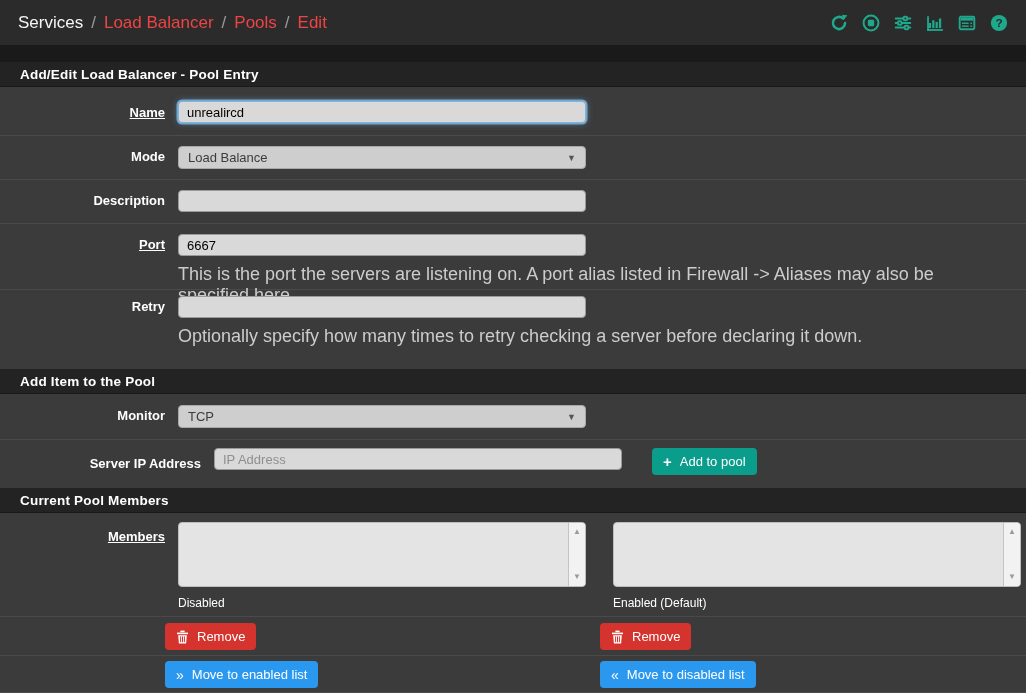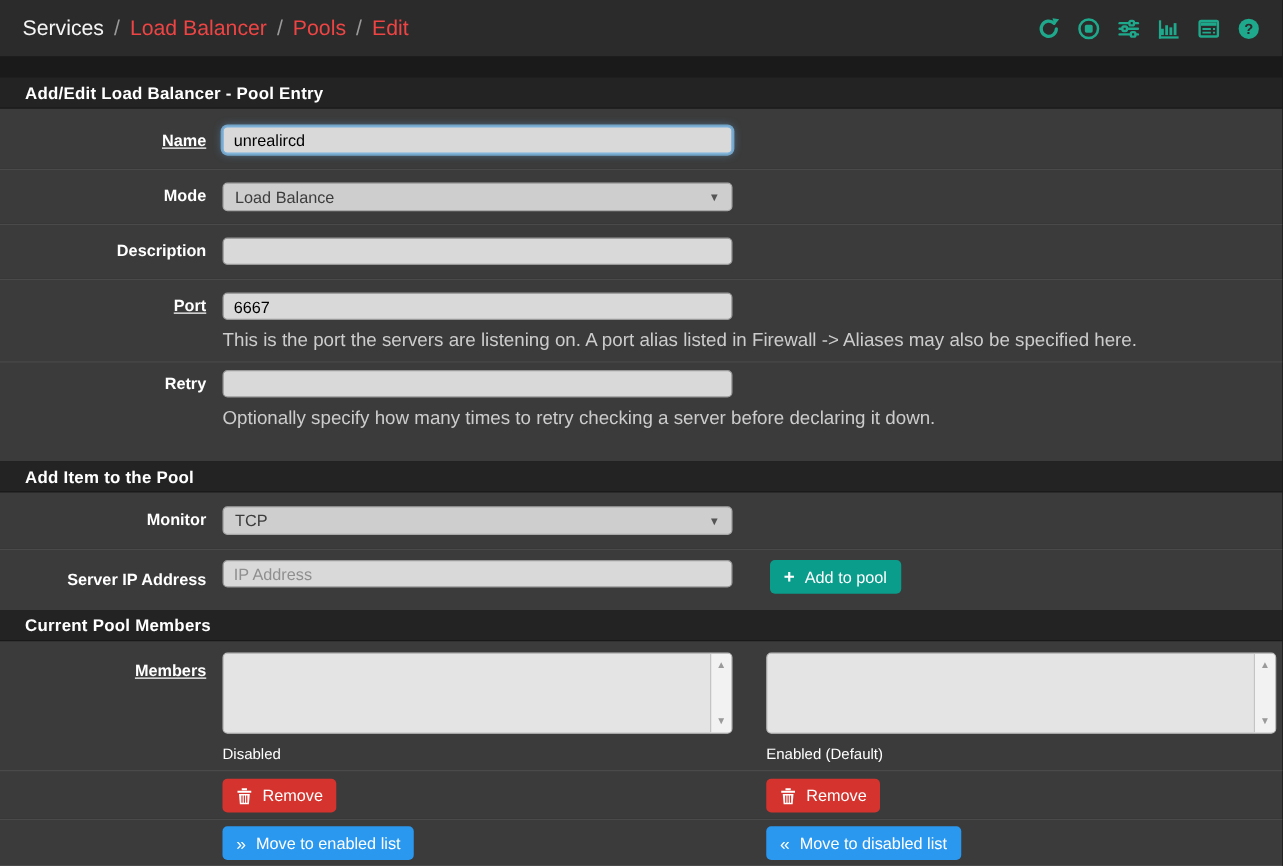--- a/index.html
+++ b/index.html
@@ -51,21 +51,21 @@
   .row-mode    .label-col { padding-top:3px; }
   .row-desc    { height:44px; padding-top:10px; }
   .row-desc    .label-col { padding-top:3px; }
   .row-port    { height:66px; padding-top:10px; }
   .row-port    .label-col { padding-top:3px; }
   .row-retry   { height:80px; padding-top:6px; }
   .row-retry   .label-col { padding-top:3px; }
   .row-monitor { height:45px; padding-top:11px; }
   .row-monitor .label-col { padding-top:3px; }
   .row-ip      { height:49px; padding-top:8px; }
-  .row-ip      .label-col { padding-top:8px; }
+  .row-ip      .label-col { padding-top:8px;margin-left:36px; }
   .row-members { height:103px; padding-top:9px; }
   .row-members .label-col { padding-top:7px; }
   .row-remove  { height:39px; padding-top:6px; }
   .row-move    { height:37px; padding-top:5px; }
   .row-empty   { height:16px; border-bottom:1px solid #4a4a4a; }
 
   
   .text-input {
     width:408px; height:22px; border:1px solid #9a9a9a; border-radius:4px;
     background:#d9d9d9; color:#000000; font-size:13px;
@@ -79,38 +79,38 @@
   .select {
     width:408px; height:23px; border:1px solid #a8a8a8; border-radius:4px;
     background:#cecece; color:#3c3c3c; font-size:13px;
     display:flex; align-items:center; padding:0 9px; cursor:pointer;
     position:relative;
   }
   .select .caret {
     position:absolute; right:9px; top:6px;
     font-size:9px; color:#555;
   }
-  .help-text { color:#cccccc; font-size:15px; margin-top:8px; width:830px; }
+  .help-text { color:#cccccc; font-size:18px; margin-top:8px; width:830px; }
 
   
   .btn {
     display:inline-flex; align-items:center; gap:8px;
     height:27px; padding:0 11px; border:none; border-radius:4px;
     color:#fff; font-size:13px; cursor:pointer;
     font-family:"Liberation Sans", sans-serif;
   }
   .btn-teal { background:#0a9d8c; }
   .btn-red  { background:#d5342e; }
   .btn-blue { background:#2b98f0; }
   .btn .plus { font-weight:bold; font-size:15px; line-height:1; }
   .btn .chev { font-size:14px; line-height:1; }
   .btn svg { width:13px; height:14px; }
 
   
-  .dual-cols { display:flex; margin-left:13px; gap:27px; }
+  .dual-cols { display:flex; gap:27px; }
   .list-col { width:408px; }
   .listbox {
     position:relative; width:408px; height:65px;
     background:#e4e4e4; border:1px solid #bdbdbd; border-radius:4px;
     overflow:hidden;
   }
   .list-option {
     margin:1px 17px 0 1px; background:#c7c7c7; color:#3a3a3a;
     font-size:13px; padding:2px 7px 3px;
   }

